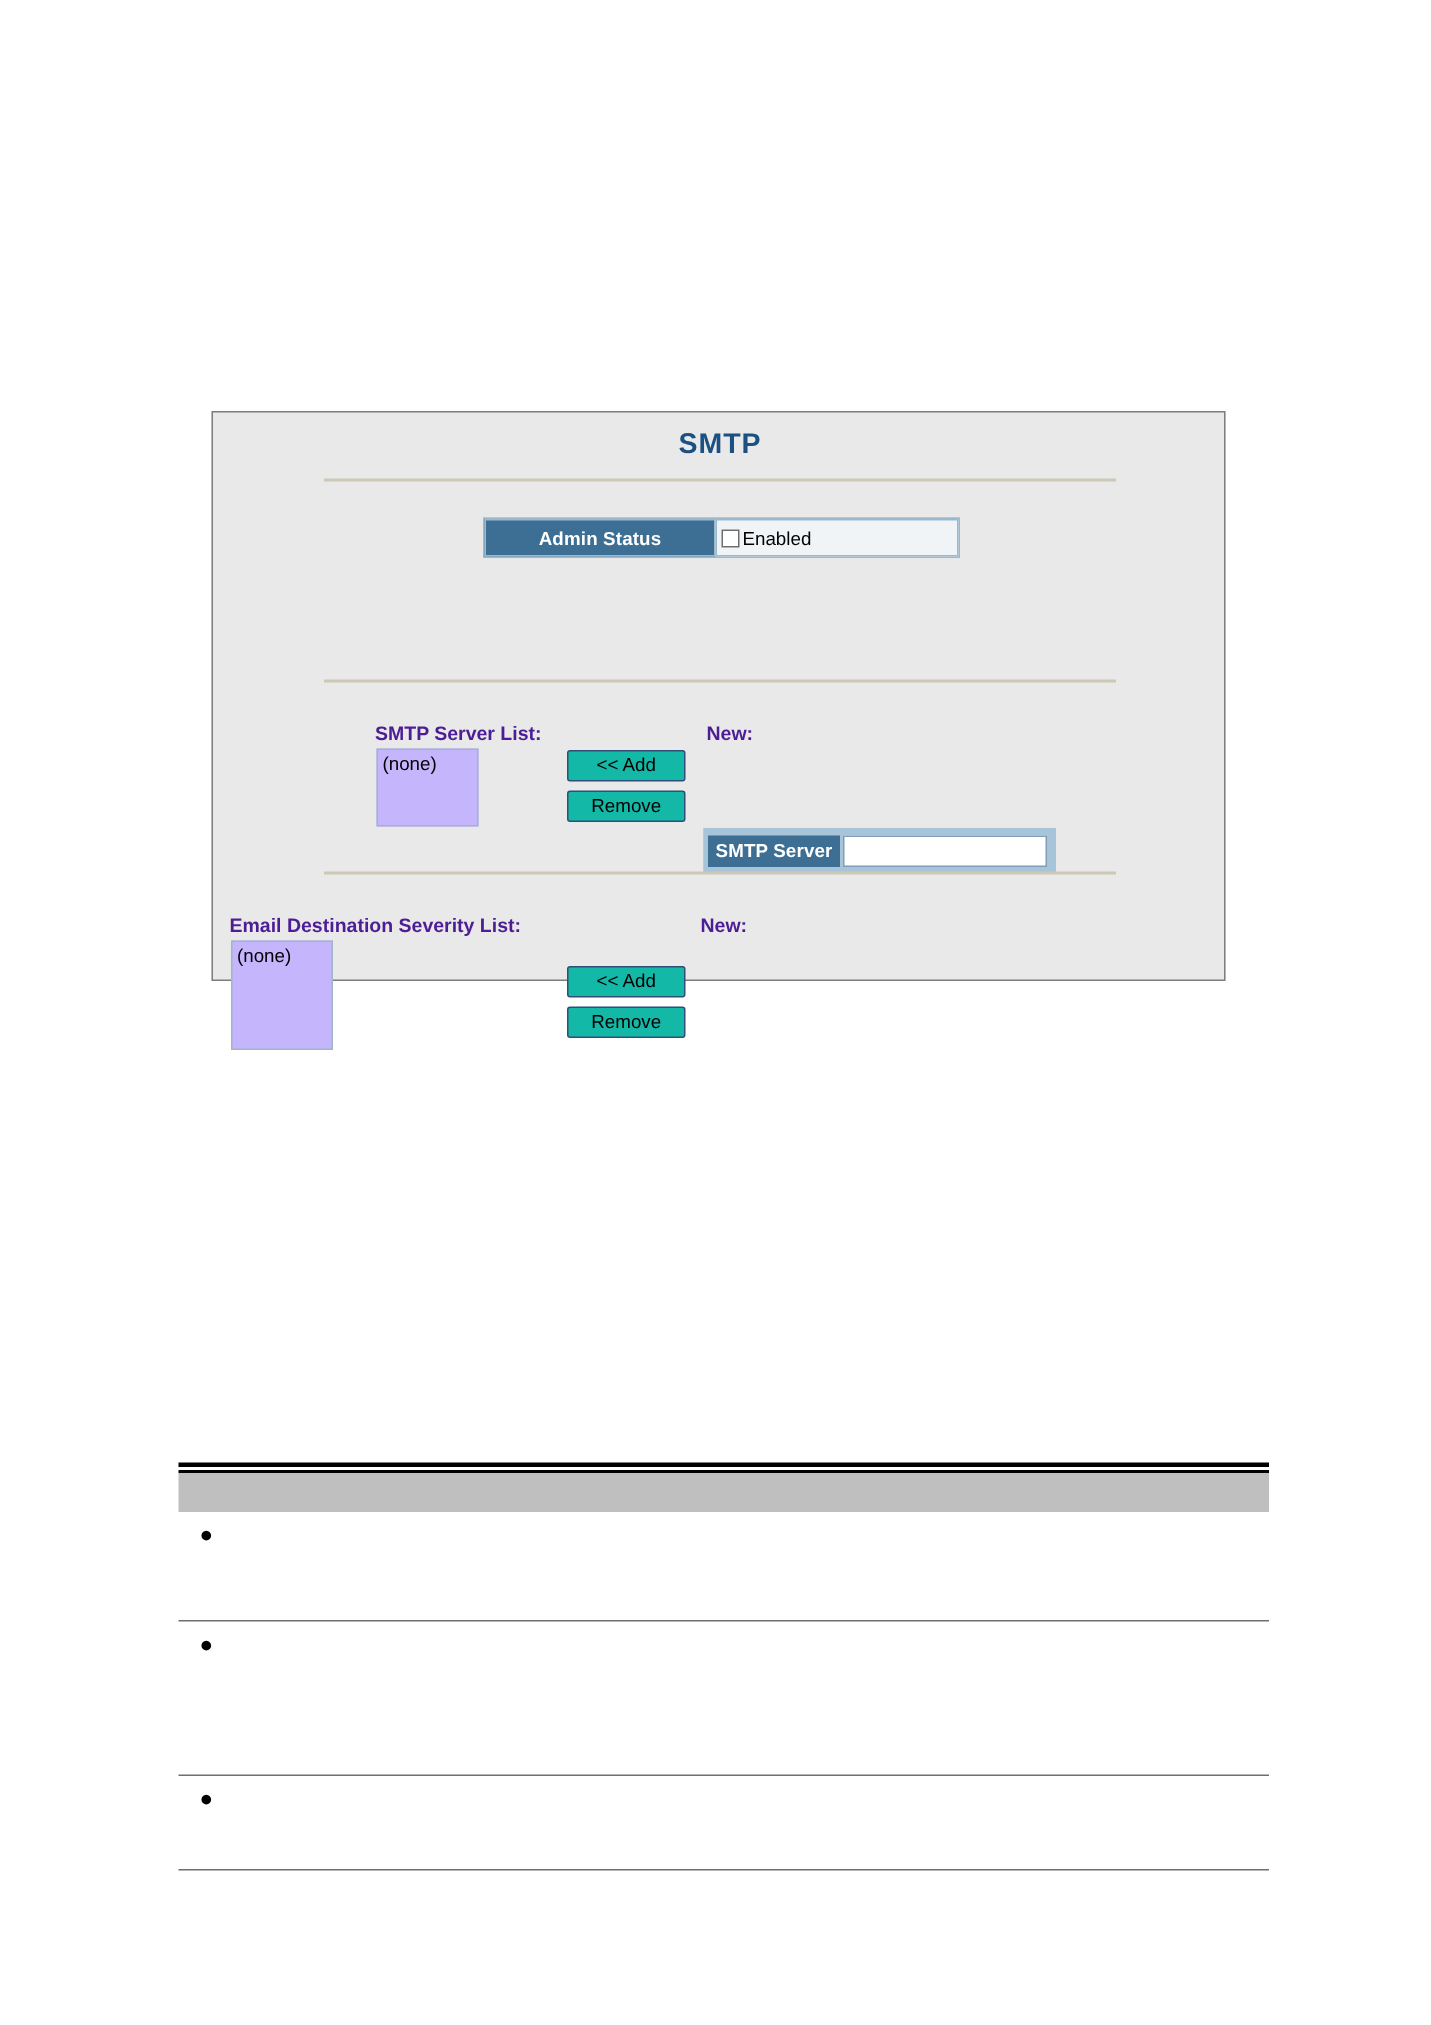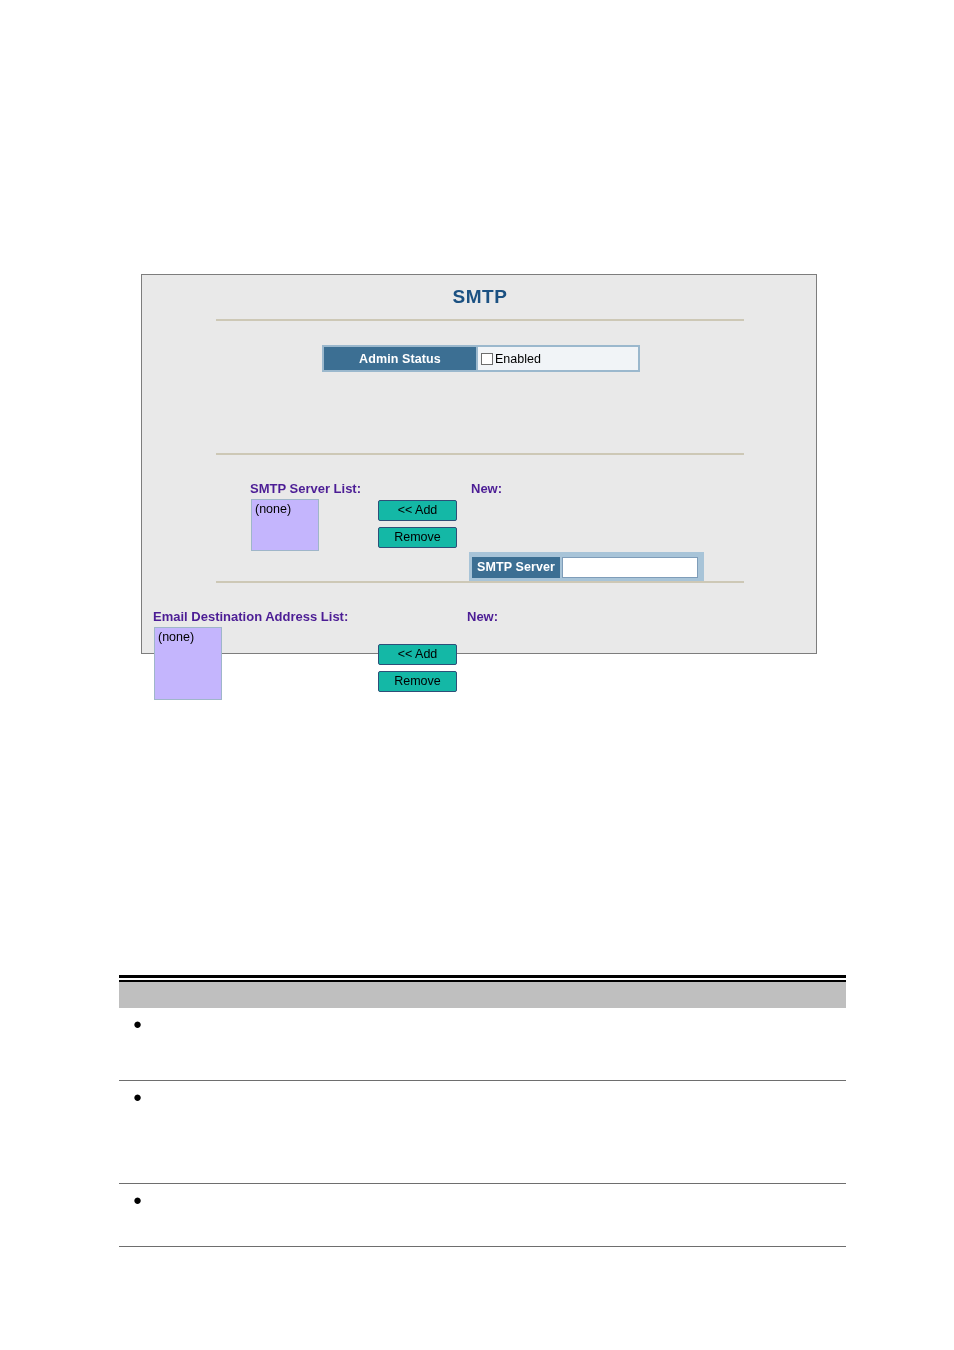--- a/index.html
+++ b/index.html
@@ -281,21 +281,21 @@
   <button class="btn" style="left:236px; top:225px;">&lt;&lt; Add</button>
   <button class="btn" style="left:236px; top:252px;">Remove</button>
 
   <div class="newfield" style="left:327px; top:232px; width:235px; height:30px;margin-top:45px;">
     <span class="nf-label">SMTP Server</span>
     <input class="nf-input" type="text" style="width: 136px;" value="">
   </div>
 
   <div class="hr-sep hr-sep-3"></div>
 
-  <div class="section-label" style="left:11px; top:334px;">Email Destination Address List:</div>
+  <div class="section-label" style="left:11px; top:334px;">Email Destination Severity List:</div>
   <div class="section-label" style="left:325px; top:334px;">New:</div>
 
   <div class="listbox" style="left:12px; top:352px; width:68px; height:73px;">
     <span>(none)</span>
   </div>
 
   <button class="btn" style="left:236px; top:369px;">&lt;&lt; Add</button>
   <button class="btn" style="left:236px; top:396px;">Remove</button>
 
 

